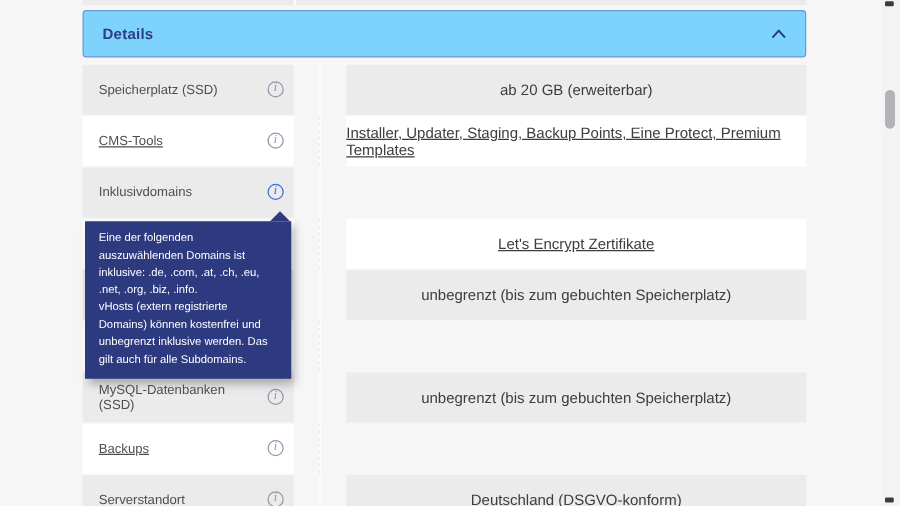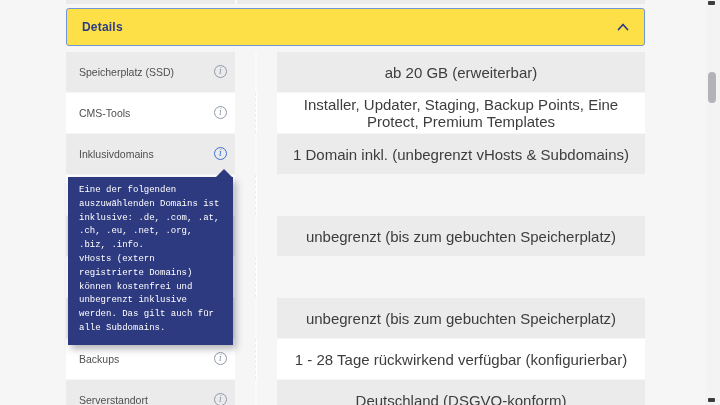--- a/index.html
+++ b/index.html
@@ -13,21 +13,21 @@
   
   .top-strip{position:absolute;left:66px;top:0;width:579px;height:4px;display:flex;}
   .top-strip .l{width:169px;background:#ebebec;}
   .top-strip .d{width:2px;background:#fafafa;}
   .top-strip .r{flex:1;background:#ebebec;}
 
   
   .details-box{
     position:absolute;left:66px;top:8px;width:579px;height:38px;
     box-sizing:border-box;
-    background:#fde047;
+    background:#7dd3fc;
     border:1px solid #7096d6;
     border-radius:3px;
     display:flex;align-items:center;justify-content:space-between;
     padding:0 15px;
     cursor:pointer;
   }
   .details-title{color:#2c3c87;font-weight:bold;font-size:12px;letter-spacing:.2px;}
   .chev{display:flex;align-items:center;}
 
   
@@ -46,43 +46,43 @@
     border:1px solid #9099ab;color:#9099ab;
     border-radius:50%;
     font-size:9px;line-height:11px;text-align:center;
     font-family:"DejaVu Serif", serif;font-style:italic;
     cursor:pointer;
   }
   .info-icon.active{border-color:#3d6fd6;color:#3d6fd6;}
   .divider{width:2px;}
   .cell-value{
     flex:1;display:flex;align-items:center;justify-content:center;
-    font-size:15px;color:#3d3d3d;text-align:center;
+    font-size:12px;color:#3d3d3d;text-align:left;
   }
   .row.gray .cell-label,.row.gray .cell-value{background:#ebebec;}
-  .row.white .cell-label,.row.white .cell-value{background:#ffffff;}
+  .row.white .cell-label,.row.white .cell-value{background:#ffffff;text-decoration:underline;}
   .row.gray .divider{background:#fafafa;}
   .row.white .divider{background:#ffffff;border-left:1px dashed #ececec;box-sizing:border-box;}
 
   
   .tooltip{
     position:absolute;left:68px;top:177px;width:165px;box-sizing:border-box;
     background:#2e3a80;color:#ffffff;
     padding:7px 11px 9px 11px;
     font-size:9px;line-height:13.8px;
     box-shadow:3px 4px 7px rgba(70,70,80,.4);
     z-index:5;
   }
   .tooltip .arrow{
     position:absolute;top:-8px;left:148px;width:0;height:0;
     border-left:8px solid transparent;
     border-right:8px solid transparent;
     border-bottom:8px solid #2e3a80;
   }
-  .tooltip p{margin:0;font-family:Liberation Mono, monospace;}
+  .tooltip p{margin:0;}
 
   
   .scrollbar{position:absolute;right:0;top:0;width:14px;height:405px;background:#f3f3f4;}
   .scroll-thumb{position:absolute;left:2px;top:72px;width:8px;height:31px;background:#b2b2b7;border-radius:4px;cursor:pointer;}
   .scroll-btn{position:absolute;left:2px;width:7px;height:4px;background:#3c3c3e;border-radius:1px;}
   .scroll-btn.top{top:1px;}
   .scroll-btn.bottom{top:398px;}
 </style>
 </head>
 <body>
@@ -109,44 +109,43 @@
       <div class="cell-value">ab 20 GB (erweiterbar)</div>
     </div>
     <div class="row white">
       <div class="cell-label">CMS-Tools<span class="info-icon">i</span></div>
       <div class="divider"></div>
       <div class="cell-value">Installer, Updater, Staging, Backup Points, Eine Protect, Premium Templates</div>
     </div>
     <div class="row gray">
       <div class="cell-label">Inklusivdomains<span class="info-icon active">i</span></div>
       <div class="divider"></div>
-      <div class="cell-value">1 Domain inkl. (unbegrenzt vHosts &amp; Subdomains)</div>
     </div>
     <div class="row white">
       <div class="cell-label"></div>
       <div class="divider"></div>
+      <div class="cell-value">Let's Encrypt Zertifikate</div>
     </div>
     <div class="row gray">
       <div class="cell-label"></div>
       <div class="divider"></div>
       <div class="cell-value">unbegrenzt (bis zum gebuchten Speicherplatz)</div>
     </div>
     <div class="row white">
       <div class="cell-label"></div>
       <div class="divider"></div>
     </div>
     <div class="row gray">
       <div class="cell-label">MySQL-Datenbanken (SSD)<span class="info-icon">i</span></div>
       <div class="divider"></div>
       <div class="cell-value">unbegrenzt (bis zum gebuchten Speicherplatz)</div>
     </div>
     <div class="row white">
       <div class="cell-label">Backups<span class="info-icon">i</span></div>
       <div class="divider"></div>
-      <div class="cell-value">1 - 28 Tage rückwirkend verfügbar (konfigurierbar)</div>
     </div>
     <div class="row gray">
       <div class="cell-label">Serverstandort<span class="info-icon">i</span></div>
       <div class="divider"></div>
       <div class="cell-value">Deutschland (DSGVO-konform)</div>
     </div>
   </div>
 
 <div class="tooltip">
   <span class="arrow"></span>

